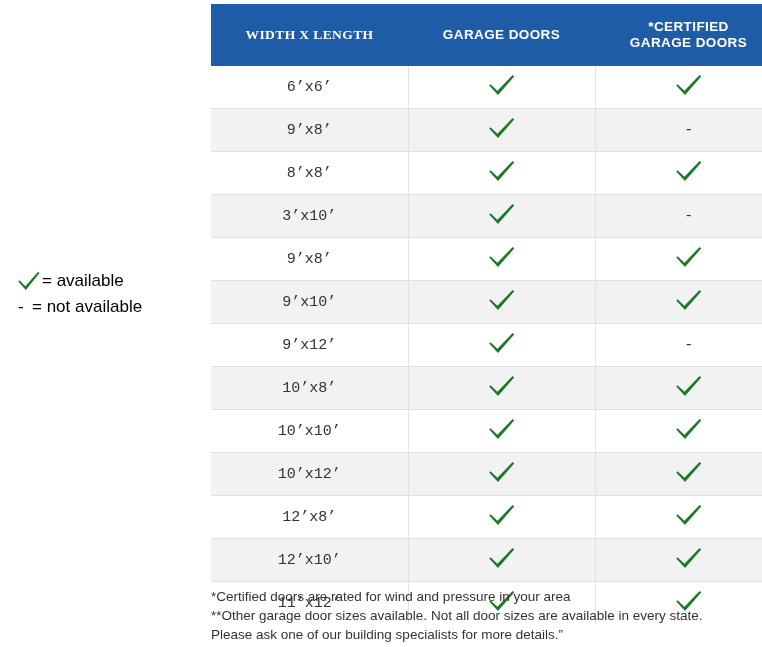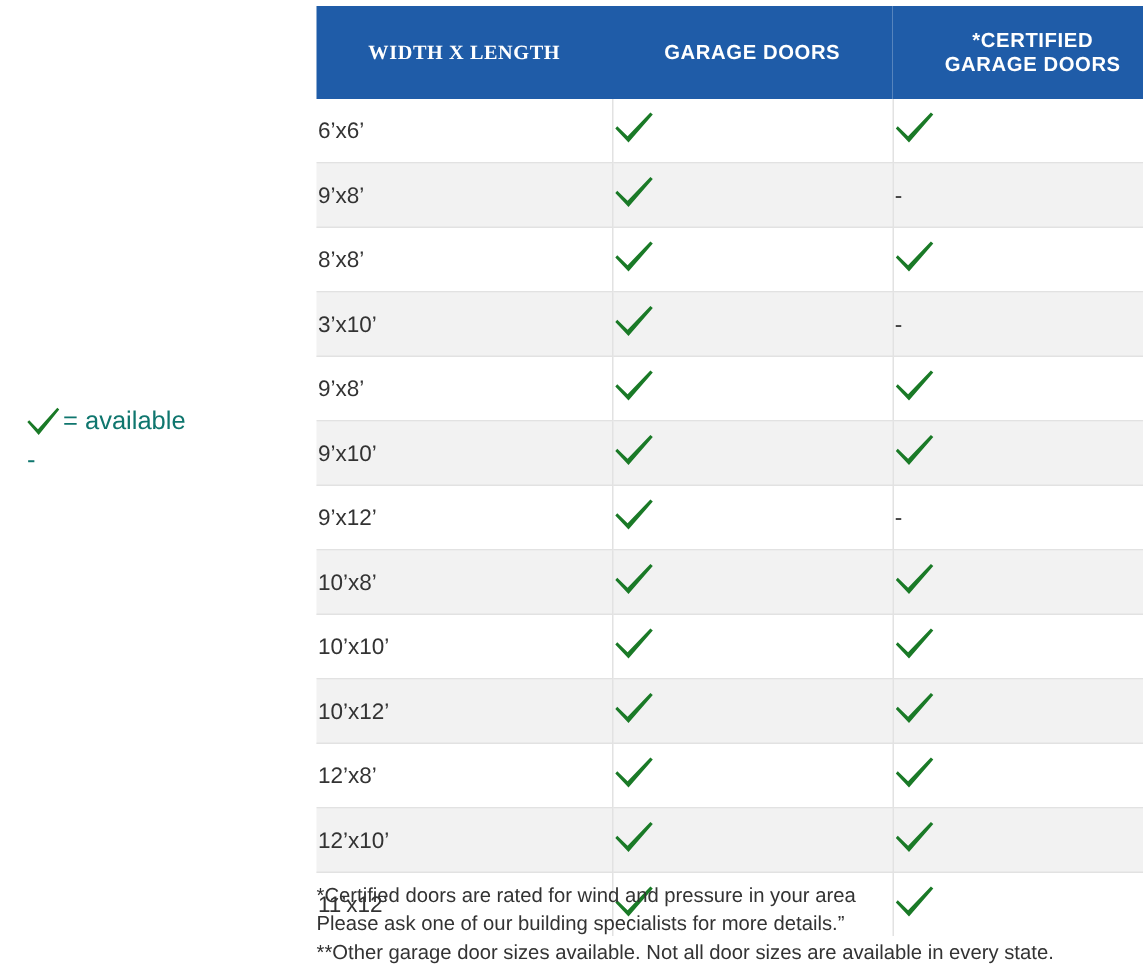--- a/index.html
+++ b/index.html
@@ -20,21 +20,21 @@
   .legend {
     position: absolute;
     left: 18px;
     top: 268px;
     width: 180px;
   }
   .legend-row {
     display: flex;
     align-items: center;
     font-size: 17px;
-    color: #0f766e;
+    color: #000000;
     line-height: 26px;
     white-space: nowrap;
   }
   .legend-row .legend-text {
     margin-left: 2px;
   }
   .legend-dash {
     display: inline-block;
     width: 12px;
     text-align: left;
@@ -75,25 +75,27 @@
     height: 54px;
     padding: 4px 6px;
     line-height: 16px;
   }
   table.size-table th.c0 { width: 185px; font-family: Liberation Serif, serif; }
   table.size-table th.c1 { width: 175px; }
   table.size-table th.c2 { width: 175px; }
 
   table.size-table td {
     height: 40px;
+    text-align: center;
     vertical-align: middle;
     font-size: 15px;
     color: #333333;
     border-bottom: 1px solid #e2e2e2;
     border-right: 1px solid #e2e2e2;
+    font-family: Liberation Mono, monospace;
   }
   table.size-table td:last-child {
     border-right: none;
   }
   table.size-table tbody tr:nth-child(even) td {
     background: #f2f2f2;
   }
   table.size-table tbody tr:nth-child(odd) td {
     background: #ffffff;
   }
@@ -130,20 +132,21 @@
   <div class="legend-row">
     <span class="check">
       <svg width="22" height="20" viewBox="0 0 22 20" xmlns="http://www.w3.org/2000/svg">
         <path d="M1.5 9.2 L7.3 15.2 L20.2 0.8 L21.5 2.0 L7.8 19.0 L0.2 10.4 Z" fill="#1a7a27"></path>
       </svg>
     </span>
     <span class="legend-text">= available</span>
   </div>
   <div class="legend-row">
     <span class="legend-dash">-</span>
+    <span class="legend-text">= not available</span>
   </div>
 </div>
 
 <div class="table-wrap">
   <table class="size-table">
     <thead>
       <tr>
         <th class="c0">WIDTH X LENGTH</th>
         <th class="c1">GARAGE DOORS</th>
         <th class="c2">
@@ -263,15 +266,15 @@
           <td><span class="cell-check"><svg width="26" height="22" viewBox="0 0 26 22" xmlns="http://www.w3.org/2000/svg">
                 <path d="M1.5 10.2 L8.4 16.8 L23.6 1.0 L25.2 2.4 L9.0 21.0 L0.2 11.6 Z" fill="#1a7a27"></path>
               </svg></span></td>
         </tr>
       </tbody>
   </table>
 </div>
 
 <div class="footnotes">
   <div>*Certified doors are rated for wind and pressure in your area</div>
+  <div>**Other garage door sizes available. Not all door sizes are available in every state.</div>
   <div>Please ask one of our building specialists for more details.”</div>
-  <div>**Other garage door sizes available. Not all door sizes are available in every state.</div>
 </div>
 
 </body></html>

